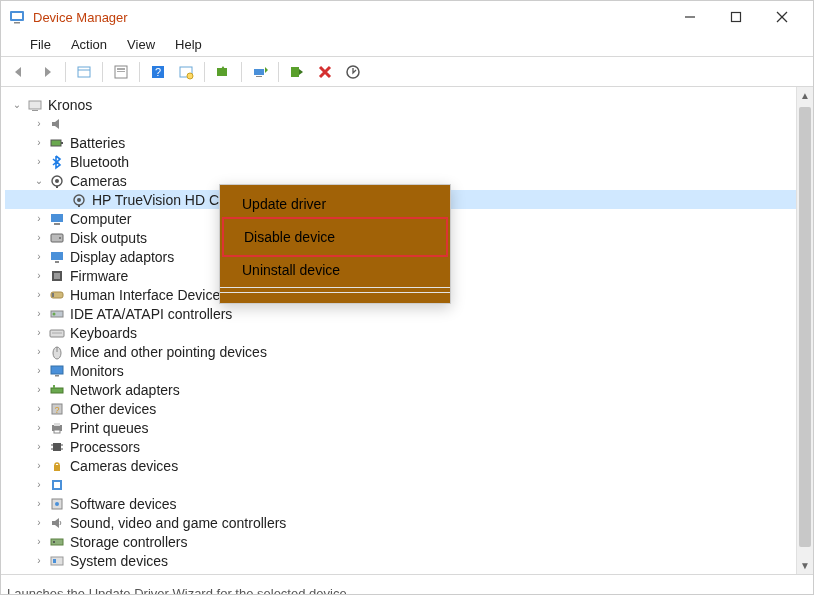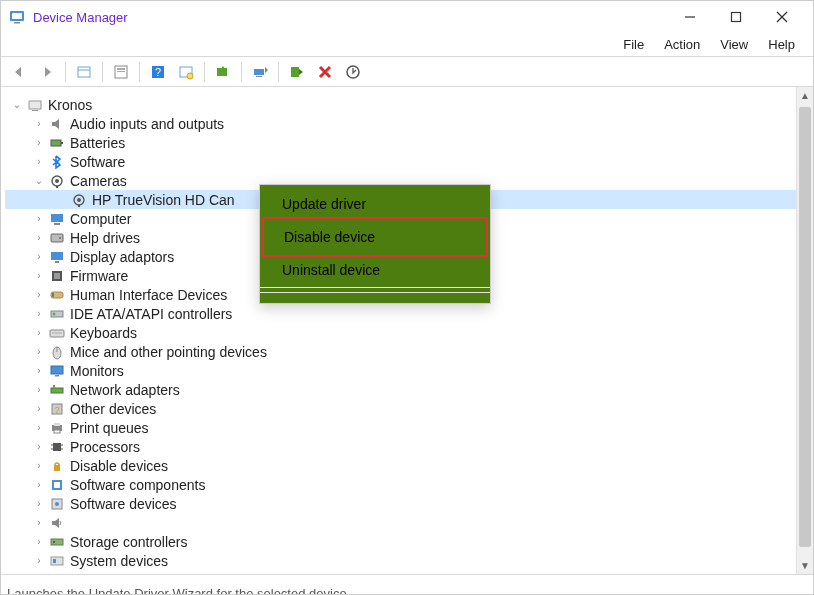--- a/index.html
+++ b/index.html
@@ -1,26 +1,26 @@
 <!DOCTYPE html>
 <html><head>
   <meta charset="utf-8">
   <style>
     * { margin: 0; padding: 0; box-sizing: border-box; font-family: "Segoe UI", Tahoma, sans-serif; }
     body { width: 814px; height: 595px; background: #fff; overflow: hidden; border: 1px solid #ccc; }
 
     
     .titlebar { height: 32px; display: flex; align-items: center; padding: 0 8px; }
     .title-icon { width: 16px; height: 16px; margin-right: 8px; display:flex; align-items:center; justify-content:center; }
-    .title-text { font-size: 13px; flex: 1; color:#6d28d9; }
+    .title-text { font-size: 13px; flex: 1; color:#c2410c; }
     .win-controls { display: flex; gap: 0; }
     .win-btn { width: 46px; height: 32px; display: flex; align-items: center; justify-content: center; font-size: 14px; color:#222; }
 
     
-    .menubar { height: 24px; display: flex; align-items: center; padding: 0 8px; border-bottom: 1px solid #d8d8d8; justify-content: flex-end; }
+    .menubar { height: 24px; display: flex; align-items: center; padding: 0 19px; border-bottom: 1px solid #d8d8d8; }
     .menu-item { font-size: 13px; padding: 2px 10px; color:#222; }
 
     
     .toolbar { height: 30px; display: flex; align-items: center; gap: 4px; padding: 0 6px; border-bottom: 1px solid #d8d8d8; }
     .tb-btn { width: 24px; height: 24px; display: flex; align-items: center; justify-content: center; font-size: 14px; border-radius:2px; }
     .tb-sep { width: 1px; height: 20px; background: #d8d8d8; margin: 0 2px; }
 
     
     .content { position: relative; height: calc(595px - 32px - 24px - 30px - 22px); overflow: hidden; }
     .tree { padding: 8px 4px 8px 4px; font-size: 14px; color:#222; position: relative; height:100%; overflow-y:auto; }
@@ -29,21 +29,21 @@
     .row .icon { width: 16px; height: 16px; margin: 0 5px 0 2px; display:flex; align-items:center; justify-content:center; font-size:13px; }
     .row .label { font-size: 14px; }
     .lvl0 { padding-left: 6px; }
     .lvl1 { padding-left: 28px; }
     .lvl2 { padding-left: 50px; }
     .selected { background: #d0e8ff; }
     .selected .label { }
     .bold { font-weight: 600; }
 
     
-    .ctx { position: absolute; top: 97px; left: 218px; width: 232px; background: #4d7c0f; border: 1px solid #ccc; box-shadow: 0 4px 14px rgba(0,0,0,0.2); padding: 6px 0; font-size: 14px; z-index: 10; margin-left: 40px; }
+    .ctx { position: absolute; top: 97px; left: 218px; width: 232px; background: #a16207; border: 1px solid #ccc; box-shadow: 0 4px 14px rgba(0,0,0,0.2); padding: 6px 0; font-size: 14px; z-index: 10; }
     .ctx-item { padding: 5px 22px; }
     .ctx-sep { height: 1px; background: #e3e3e3; margin: 4px 0; }
     .ctx-box-highlight { border: 2px solid #d33; padding: 10px 20px; margin: 0 2px; }
 
     
     .status { height: 37px; border-top: 1px solid #d8d8d8; font-size: 13px; color:#555; padding: 2px 6px; display:flex; align-items:center; }
 
     
     .scroll { position: absolute; right: 0; top: 0; bottom: 0; width: 17px; background: #f0f0f0; border-left: 1px solid #e0e0e0; }
     .scroll-thumb { position: absolute; left: 2px; right: 2px; top: 20px; height: 440px; background: #c8c8c8; border-radius: 2px; }
@@ -177,40 +177,39 @@
         </span>
         <span class="label">Kronos</span>
       </div>
       <div class="row lvl1">
         <span class="exp">›</span>
         <span class="icon">
           <svg width="16" height="16" viewBox="0 0 16 16">
             <path d="M3 6 L6 6 L10 3 L10 13 L6 10 L3 10 Z" fill="#888"></path>
           </svg>
         </span>
-        <span class="label">Audio inputs and outputs</span>
       </div>
       <div class="row lvl1">
         <span class="exp">›</span>
         <span class="icon">
           <svg width="16" height="16" viewBox="0 0 16 16">
             <rect x="2" y="5" width="10" height="6" fill="#6aa84f" stroke="#555"></rect>
             <rect x="12" y="7" width="2" height="2" fill="#555"></rect>
           </svg>
         </span>
         <span class="label">Batteries</span>
       </div>
       <div class="row lvl1">
         <span class="exp">›</span>
         <span class="icon">
           <svg width="16" height="16" viewBox="0 0 16 16">
             <path d="M7 2 L11 5 L8 8 L11 11 L7 14 L7 2 M4 5 L11 11 M4 11 L11 5" fill="none" stroke="#1e7de6" stroke-width="1.6"></path>
           </svg>
         </span>
-        <span class="label">Software</span>
+        <span class="label">Bluetooth</span>
       </div>
       <div class="row lvl1">
         <span class="exp">⌄</span>
         <span class="icon">
           <svg width="16" height="16" viewBox="0 0 16 16">
             <circle cx="8" cy="8" r="5" fill="none" stroke="#555" stroke-width="1.4"></circle>
             <circle cx="8" cy="8" r="2" fill="#555"></circle>
             <rect x="7" y="13" width="2" height="2" fill="#555"></rect>
           </svg>
         </span>
@@ -238,21 +237,21 @@
         <span class="label">Computer</span>
       </div>
       <div class="row lvl1">
         <span class="exp">›</span>
         <span class="icon">
           <svg width="16" height="16" viewBox="0 0 16 16">
             <rect x="2" y="4" width="12" height="8" rx="1" fill="#bbb" stroke="#666"></rect>
             <circle cx="11" cy="8" r="1" fill="#666"></circle>
           </svg>
         </span>
-        <span class="label">Help drives</span>
+        <span class="label">Disk outputs</span>
       </div>
       <div class="row lvl1">
         <span class="exp">›</span>
         <span class="icon">
           <svg width="16" height="16" viewBox="0 0 16 16">
             <rect x="2" y="3" width="12" height="8" fill="#4a90d9"></rect>
             <rect x="6" y="12" width="4" height="2" fill="#888"></rect>
           </svg>
         </span>
         <span class="label">Display adaptors</span>
@@ -362,50 +361,50 @@
         <span class="label">Processors</span>
       </div>
       <div class="row lvl1">
         <span class="exp">›</span>
         <span class="icon">
           <svg width="16" height="16" viewBox="0 0 16 16">
             <rect x="5" y="7" width="6" height="6" fill="#d4a029"></rect>
             <path d="M6 7 a2 2 0 0 1 4 0" fill="none" stroke="#d4a029" stroke-width="1.5"></path>
           </svg>
         </span>
-        <span class="label">Disable devices</span>
+        <span class="label">Cameras devices</span>
       </div>
       <div class="row lvl1">
         <span class="exp">›</span>
         <span class="icon">
           <svg width="16" height="16" viewBox="0 0 16 16">
             <rect x="3" y="3" width="10" height="10" fill="#4a90d9"></rect>
             <rect x="5" y="5" width="6" height="6" fill="#fff"></rect>
           </svg>
         </span>
-        <span class="label">Software components</span>
       </div>
       <div class="row lvl1">
         <span class="exp">›</span>
         <span class="icon">
           <svg width="16" height="16" viewBox="0 0 16 16">
             <rect x="3" y="3" width="10" height="10" fill="#ddd" stroke="#888"></rect>
             <circle cx="8" cy="8" r="2" fill="#4a90d9"></circle>
           </svg>
         </span>
         <span class="label">Software devices</span>
       </div>
       <div class="row lvl1">
         <span class="exp">›</span>
         <span class="icon">
           <svg width="16" height="16" viewBox="0 0 16 16">
             <path d="M3 6 L6 6 L10 3 L10 13 L6 10 L3 10 Z" fill="#888"></path>
             <path d="M11 6 a3 3 0 0 1 0 4" fill="none" stroke="#888"></path>
           </svg>
         </span>
+        <span class="label">Sound, video and game controllers</span>
       </div>
       <div class="row lvl1">
         <span class="exp">›</span>
         <span class="icon">
           <svg width="16" height="16" viewBox="0 0 16 16">
             <rect x="2" y="5" width="12" height="6" fill="#8db07a" stroke="#5a8040"></rect>
             <circle cx="5" cy="8" r="1" fill="#444"></circle>
           </svg>
         </span>
         <span class="label">Storage controllers</span>

